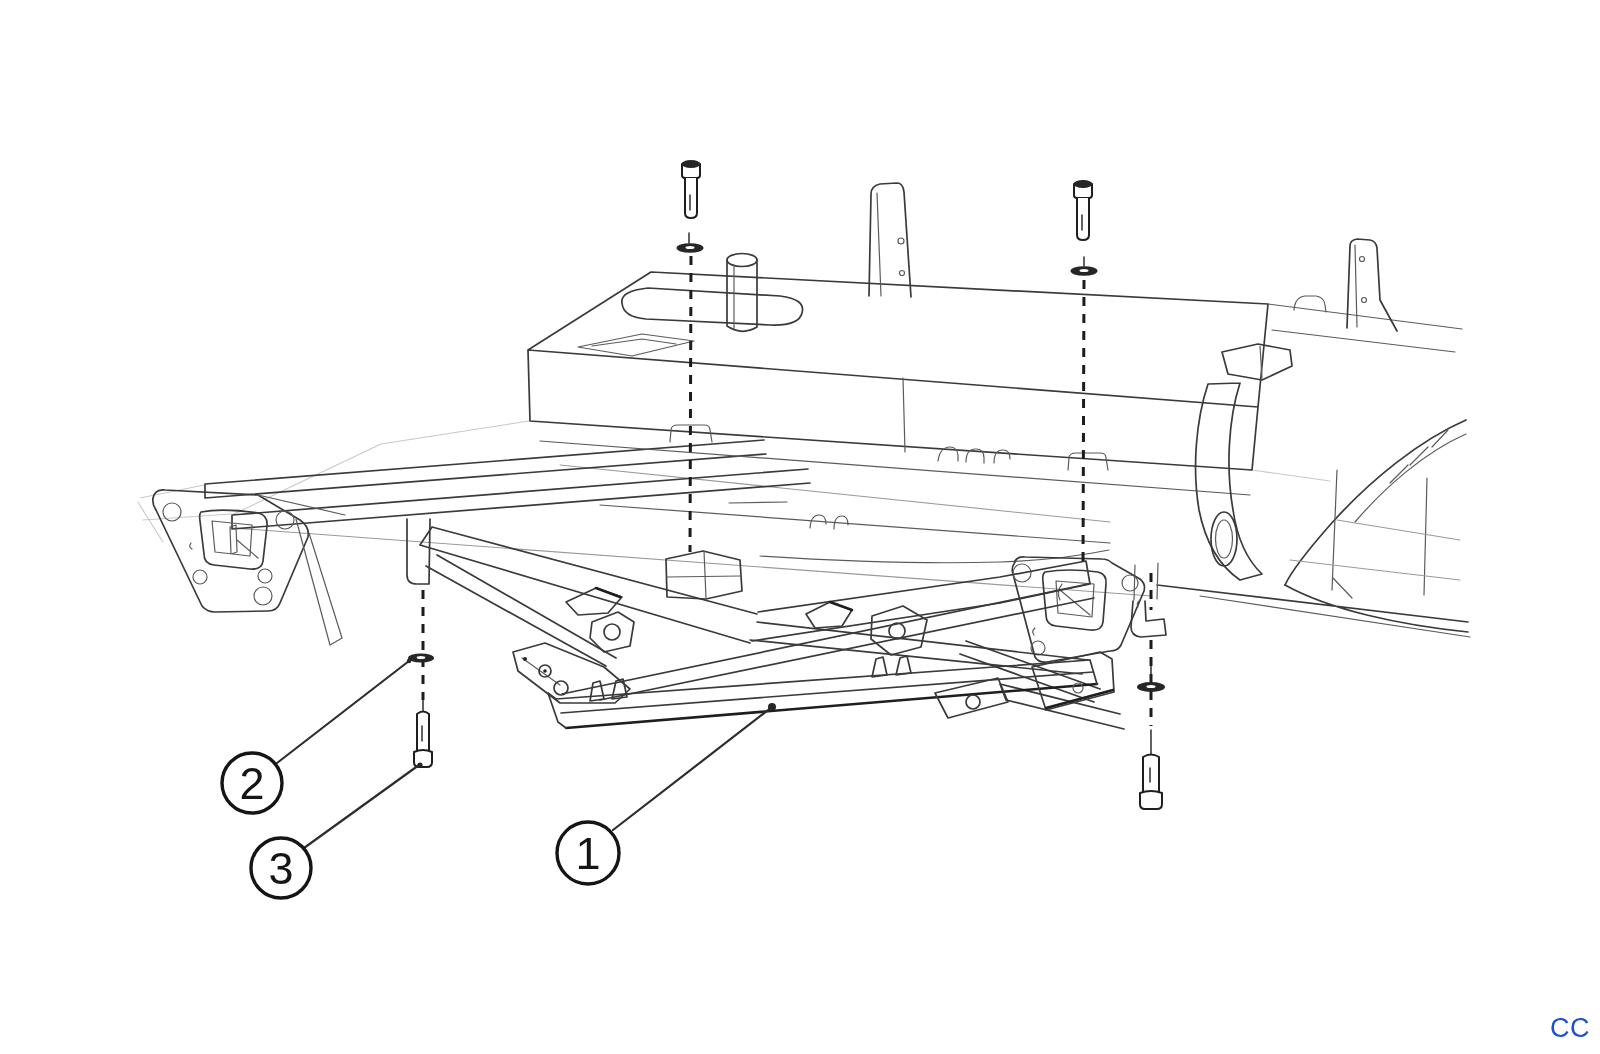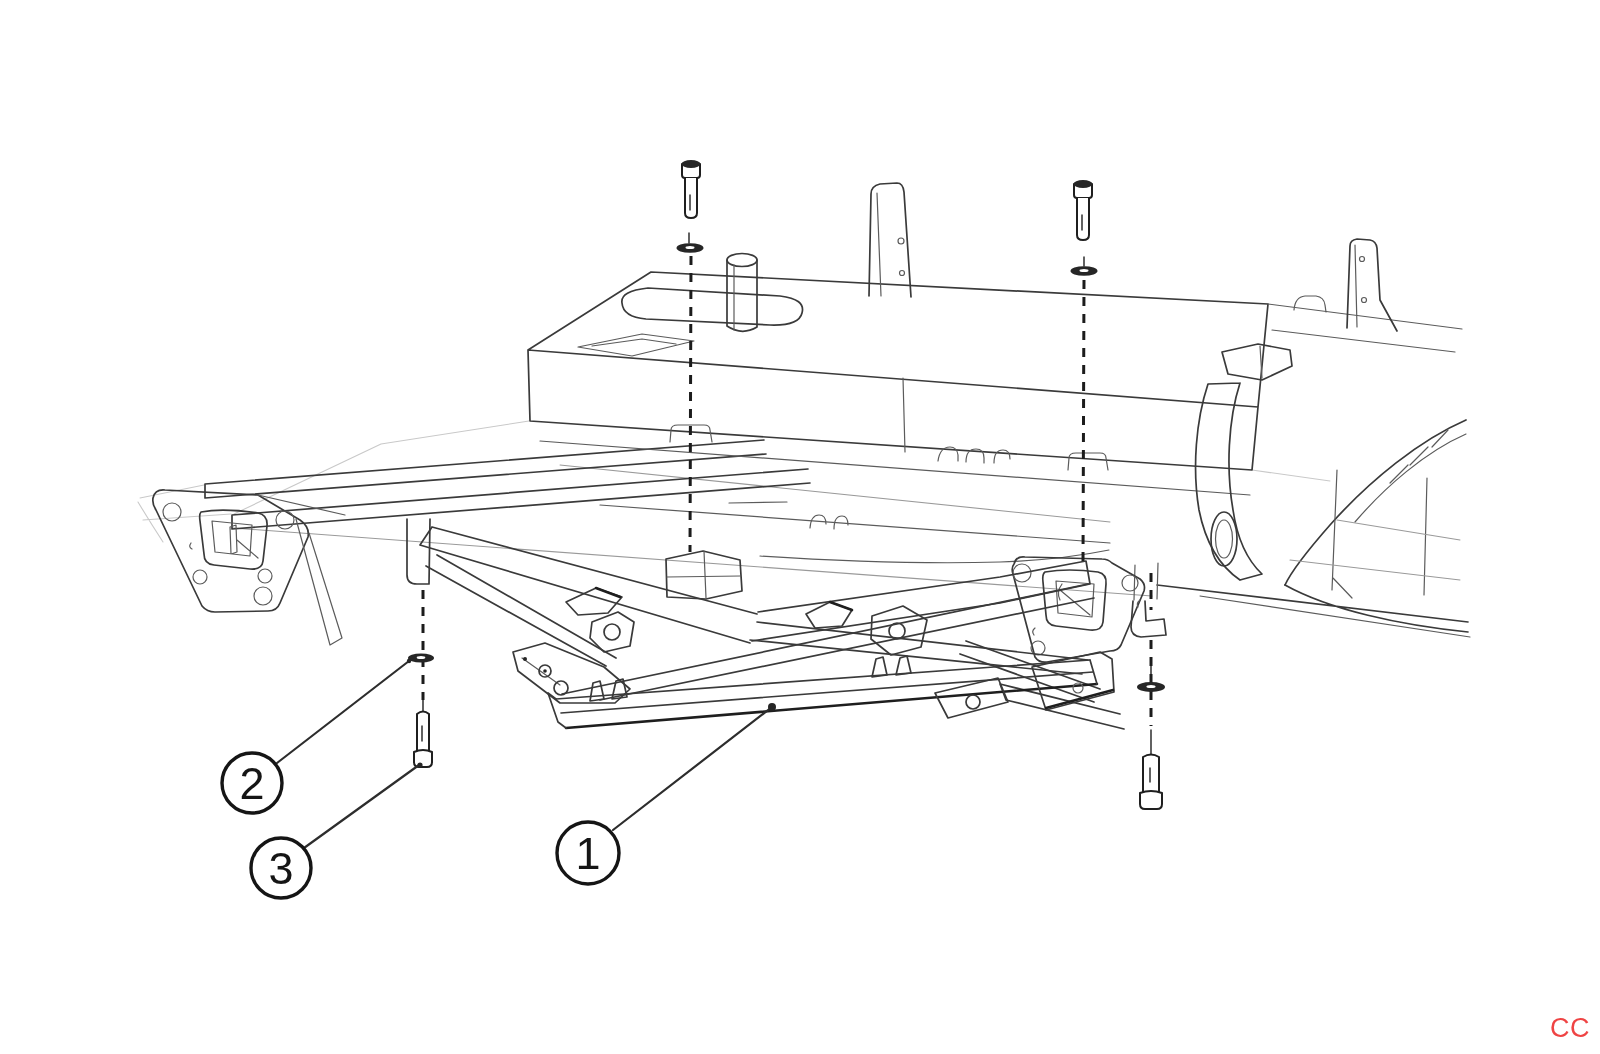--- a/index.html
+++ b/index.html
@@ -20,21 +20,21 @@
   .dash{fill:none;stroke:#1c1c1c;stroke-width:3;stroke-dasharray:9 8;stroke-linecap:butt;}
   .dark{fill:#262626;stroke:none;}
   .wht {fill:#ffffff;stroke:none;}
   .fast{fill:#ffffff;stroke:#1f1f1f;stroke-width:2;stroke-linecap:round;stroke-linejoin:round;}
   .fastline{fill:none;stroke:#1f1f1f;stroke-width:1.4;stroke-linecap:round;}
   .balloon-circle{fill:#ffffff;stroke:#151515;stroke-width:3.4;}
   .balloon-text{font-family:"Liberation Sans", sans-serif;font-size:45px;fill:#151515;text-anchor:middle;}
   .leader{fill:none;stroke:#2d2d2d;stroke-width:2.2;stroke-linecap:round;}
   .attribution{
     position:absolute;right:10px;bottom:10px;
-    font-size:27px;color:#ef4444;letter-spacing:0.5px;
+    font-size:27px;color:#1d4ed8;letter-spacing:0.5px;
   }
 </style>
 </head>
 <body>
 
 <div class="page">
 
   <svg class="art" width="1600" height="1054" viewBox="0 0 1600 1054">
 
     <g>

